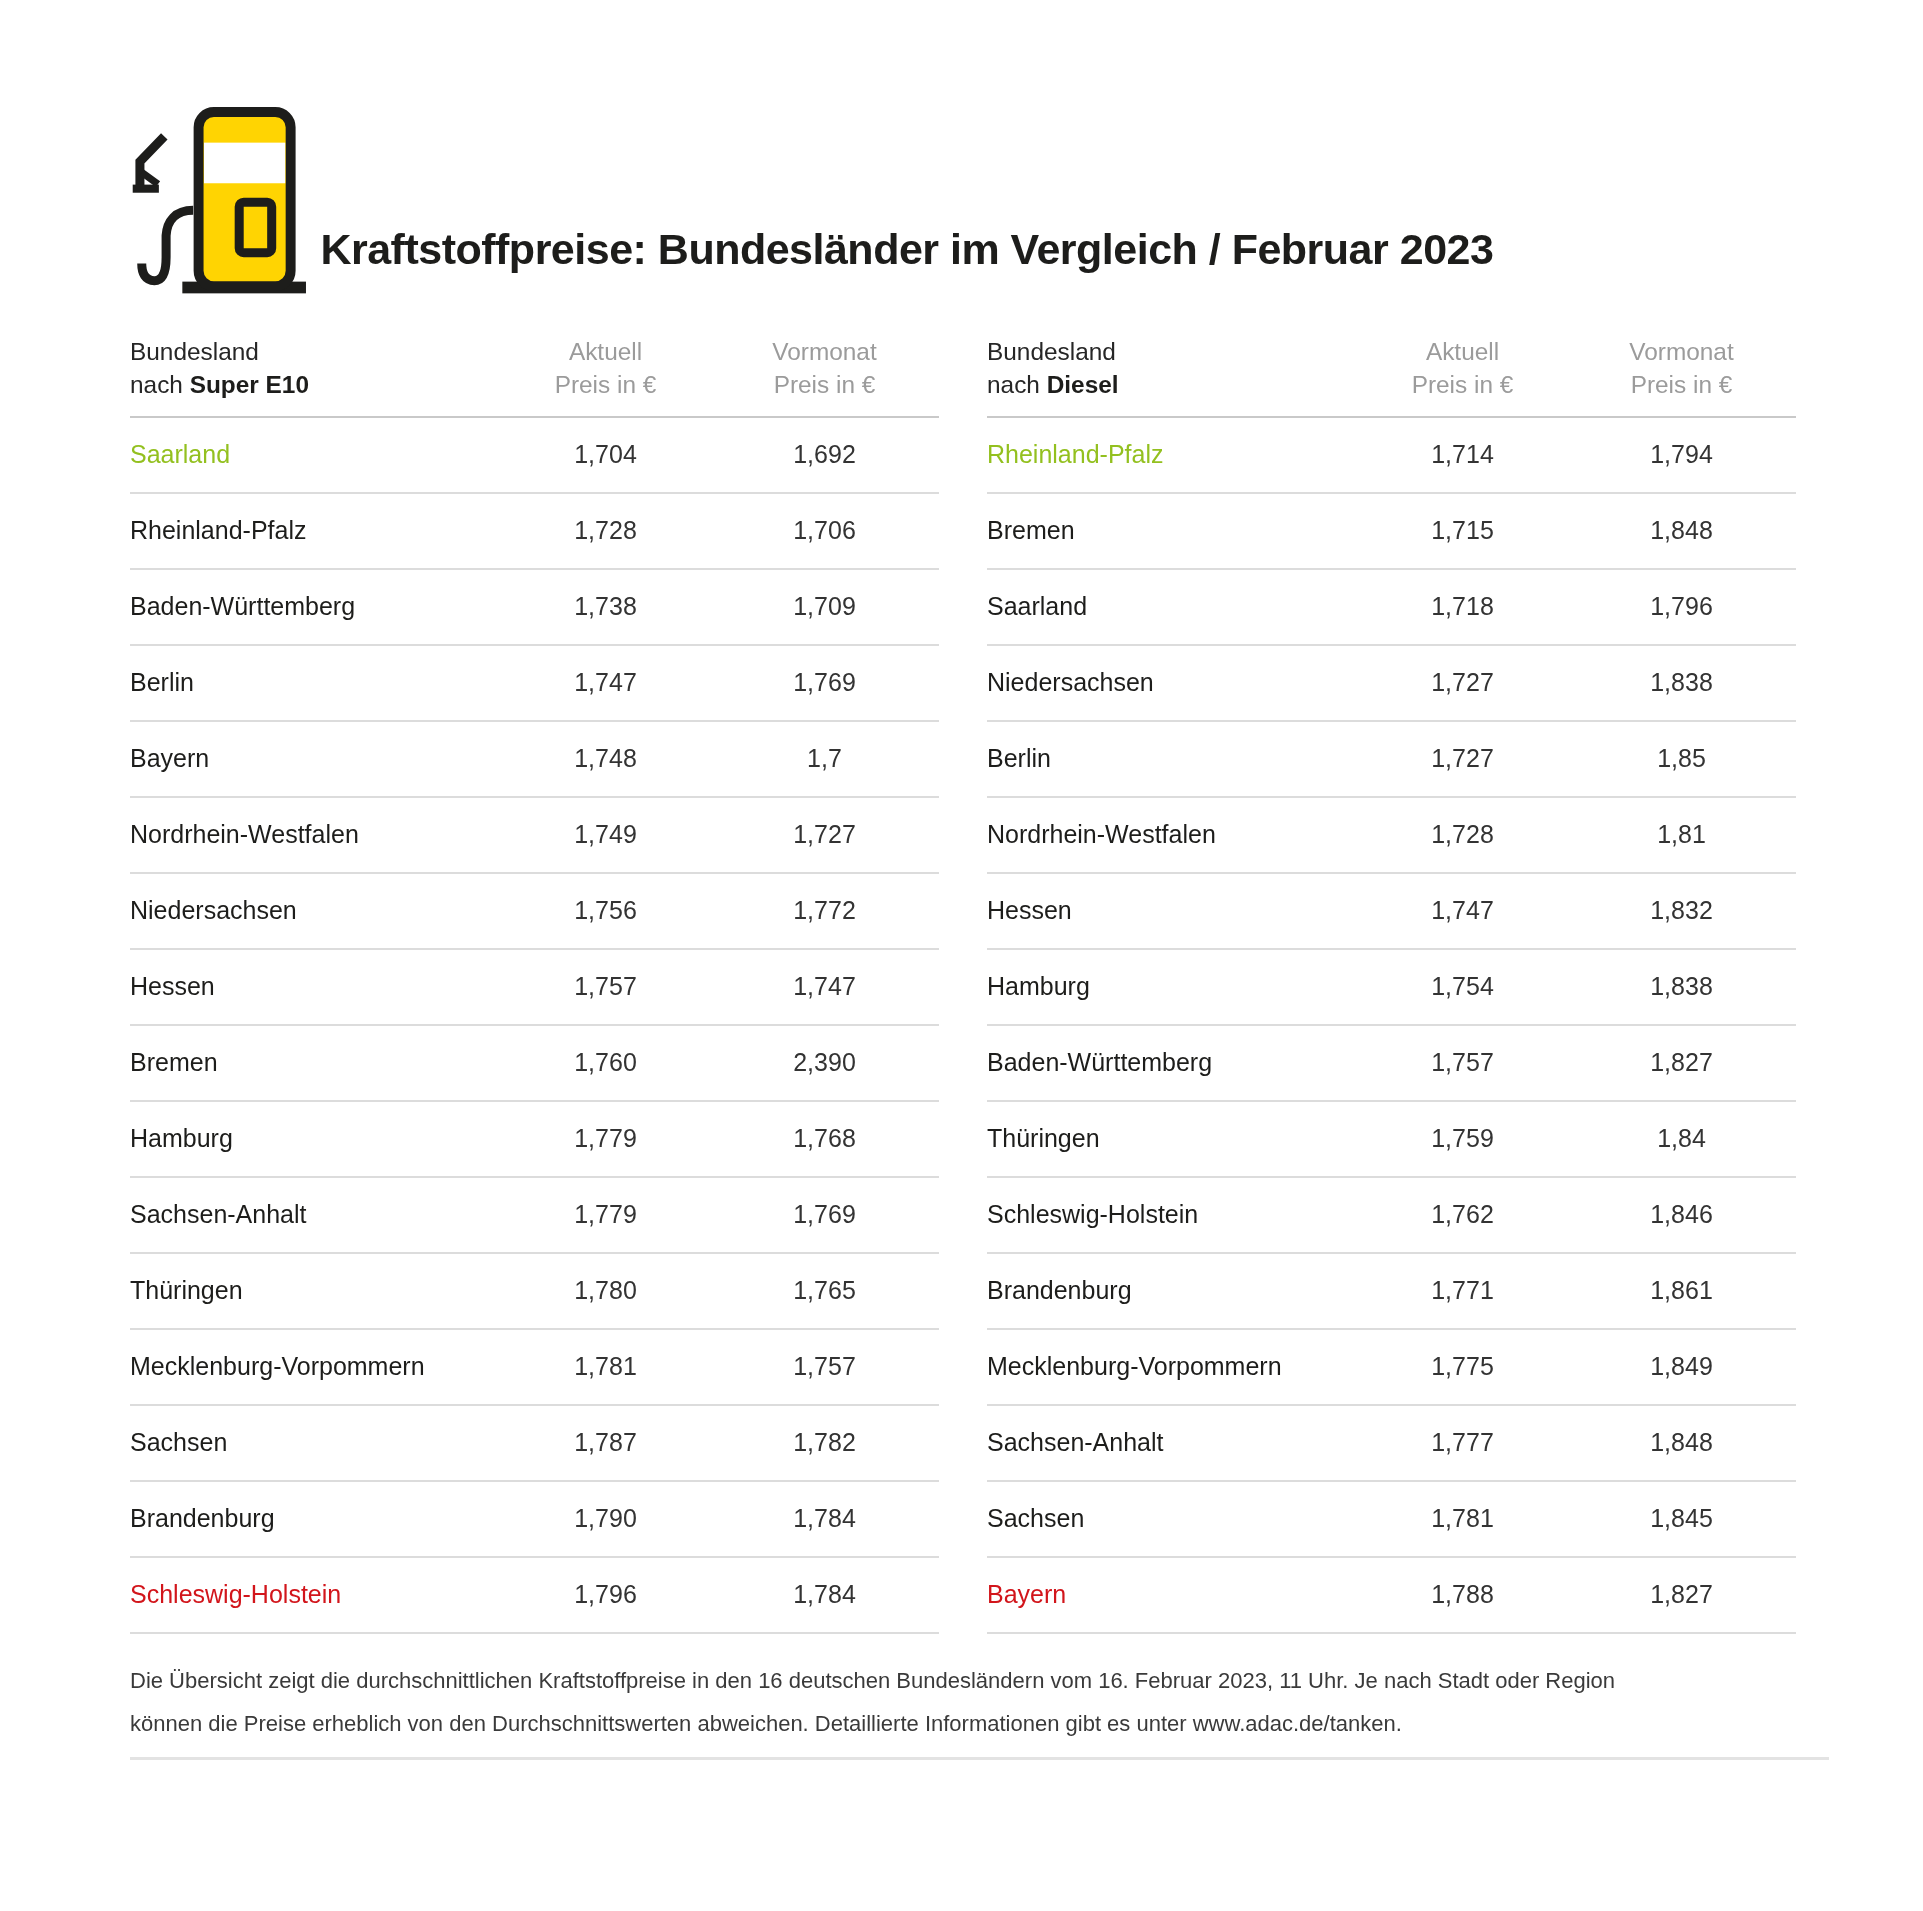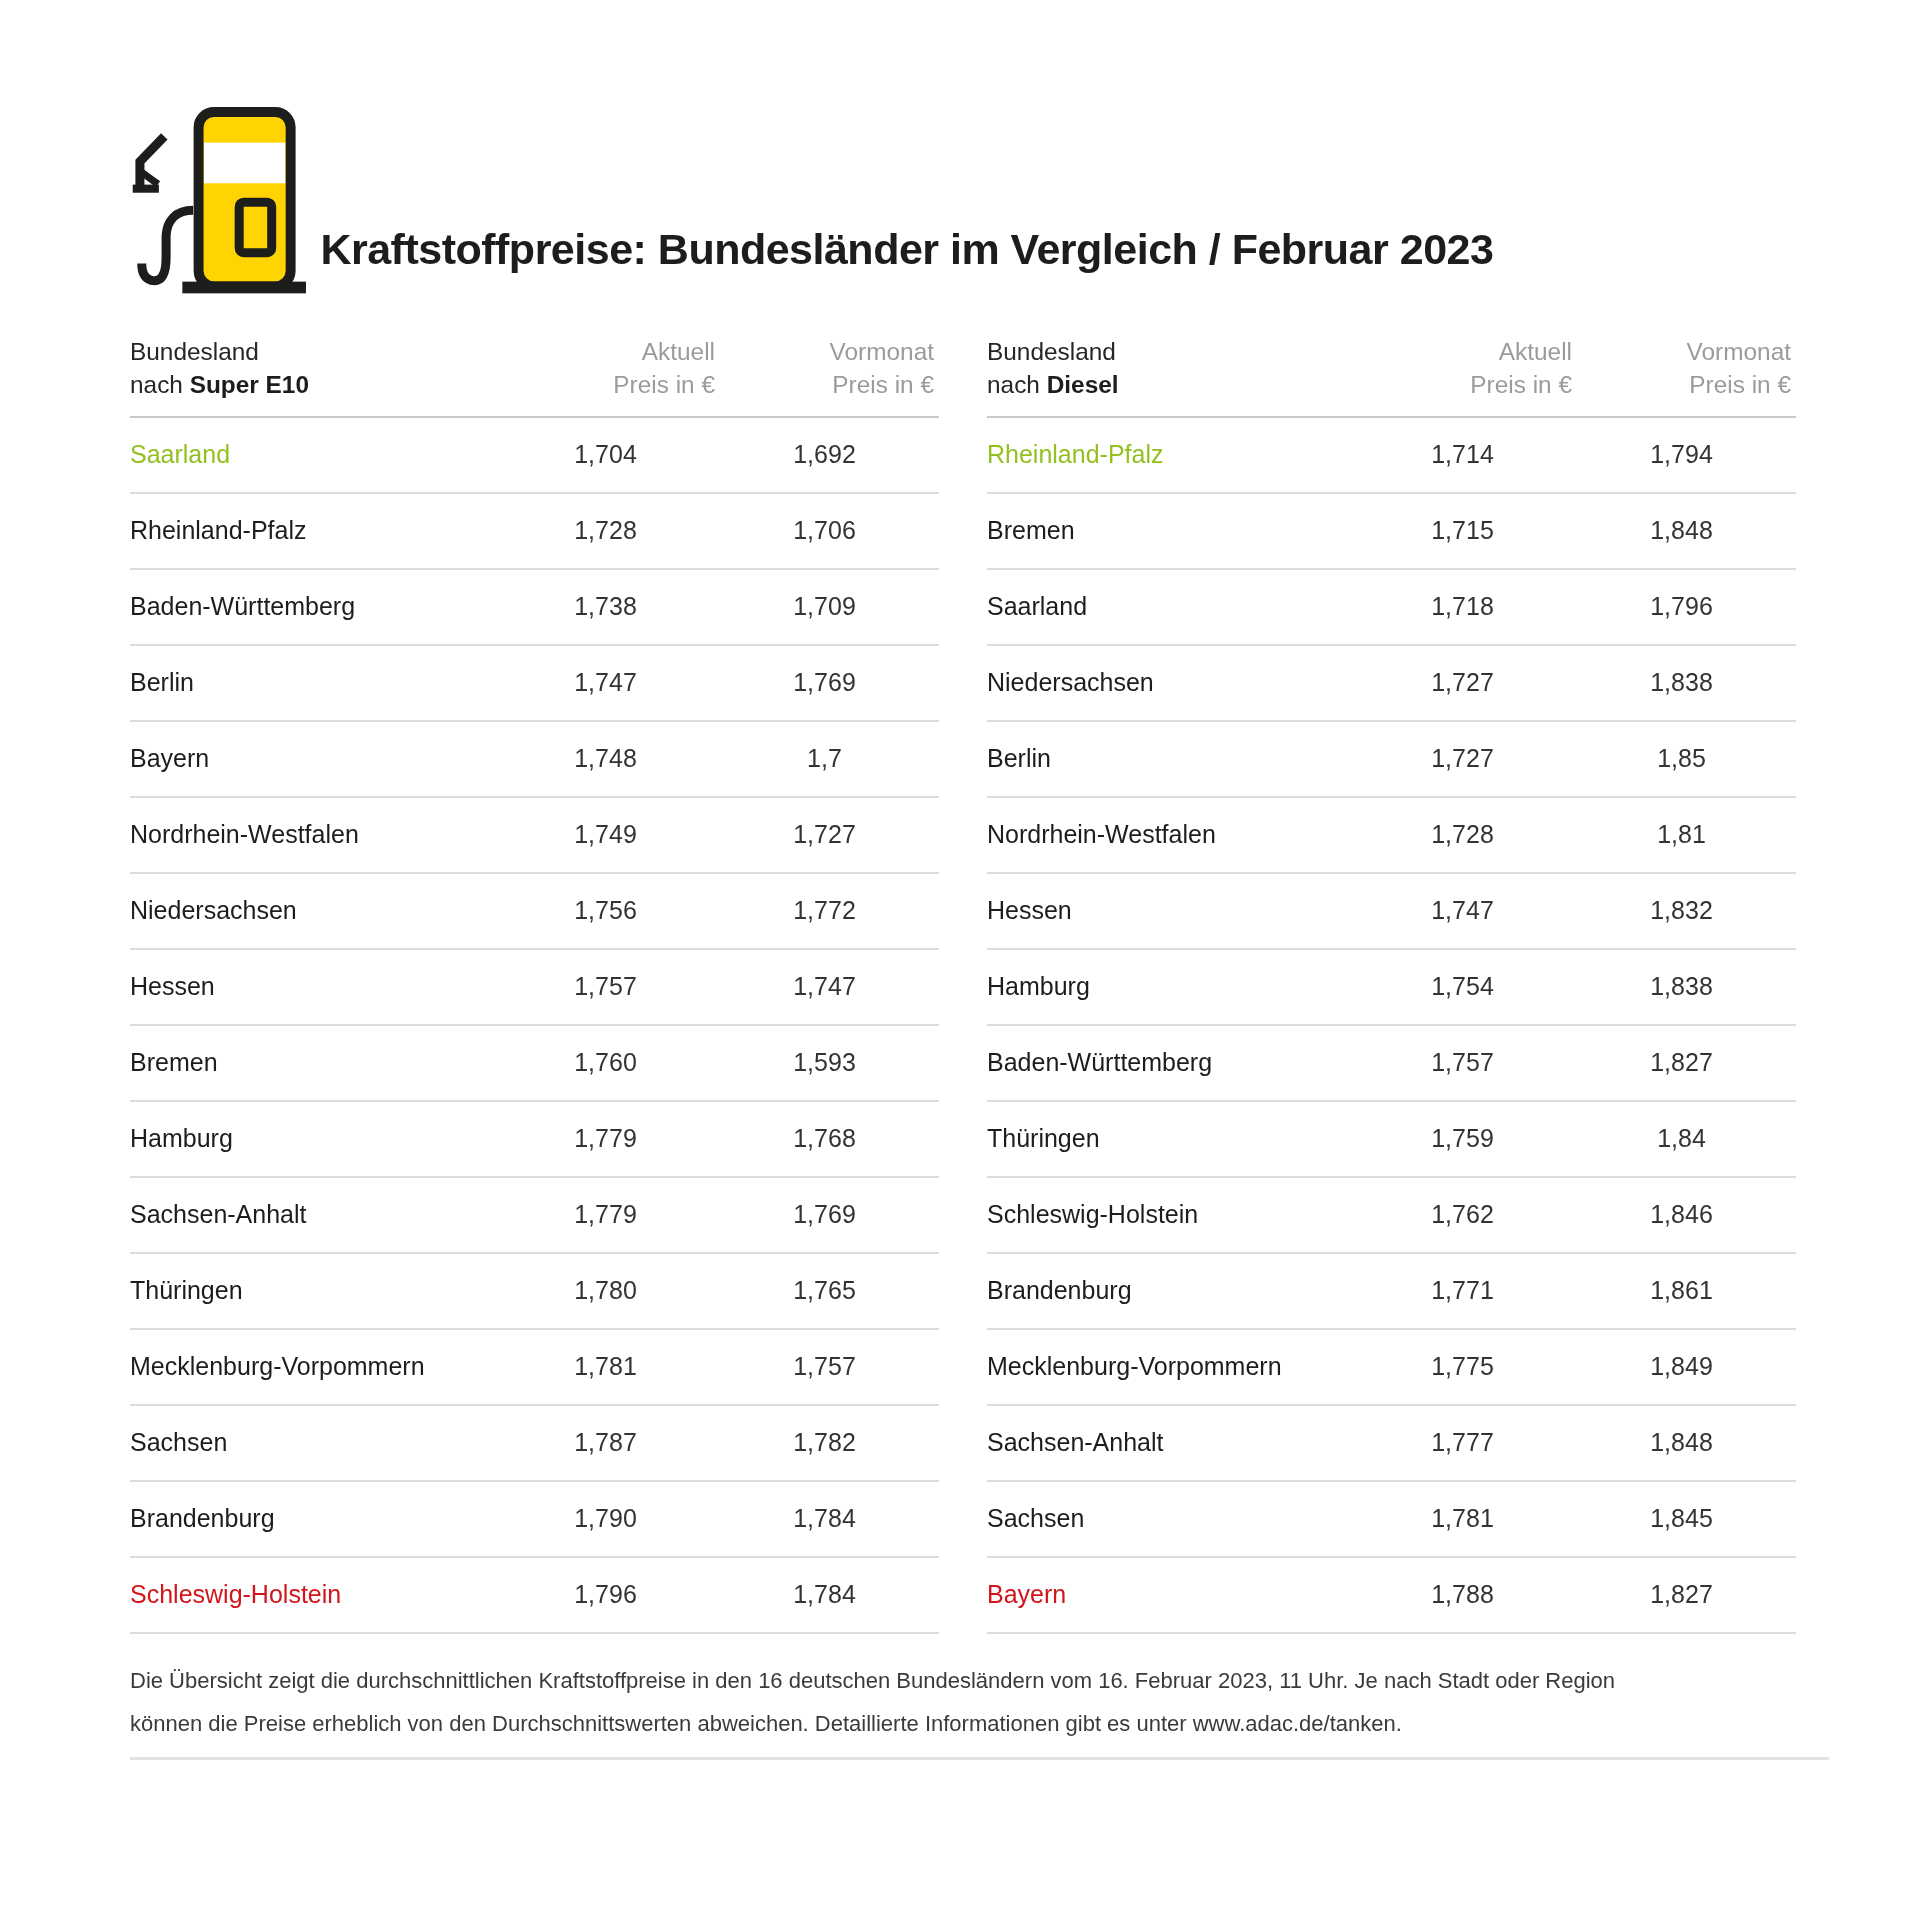--- a/index.html
+++ b/index.html
@@ -29,21 +29,21 @@
     display:grid; grid-template-columns:809px 809px; column-gap:48px;
   }
   .price-table { width:809px; }
   .thead {
     display:grid; grid-template-columns:366px 219px 219px 4.5px;
     font-size:24.4px; line-height:33px;
     padding-bottom:14.5px; border-bottom:2.7px solid #c9c9c9;
   }
   .thead .statecol { color:#262626; }
   .thead .fuel { font-weight:700; color:#1d1d1b;text-align:center; }
-  .thead .numcol { text-align:right; color:#9b9b9b; }
+  .thead .numcol { text-align:center; color:#9b9b9b; }
   .trow {
     display:grid; grid-template-columns:366px 219px 219px 4.5px;
     height:76px; align-items:center;
     border-bottom:2.7px solid #dcdcdc;
     font-size:25px;
   }
   .trow .name { font-weight:400; color:#1d1d1b; }
   .trow.green .name { color:#93c01f; }
   .trow.red .name { color:#d2151b; }
   .trow .val { text-align:center; color:#333333; }
@@ -145,21 +145,21 @@
           </div>
           <div class="trow">
             <div class="name">Hessen</div>
             <div class="val">1,757</div>
             <div class="val">1,747</div>
             <div></div>
           </div>
           <div class="trow">
             <div class="name">Bremen</div>
             <div class="val">1,760</div>
-            <div class="val">1,593</div>
+            <div class="val">2,390</div>
             <div></div>
           </div>
           <div class="trow">
             <div class="name">Hamburg</div>
             <div class="val">1,779</div>
             <div class="val">1,768</div>
             <div></div>
           </div>
           <div class="trow">
             <div class="name">Sachsen-Anhalt</div>

